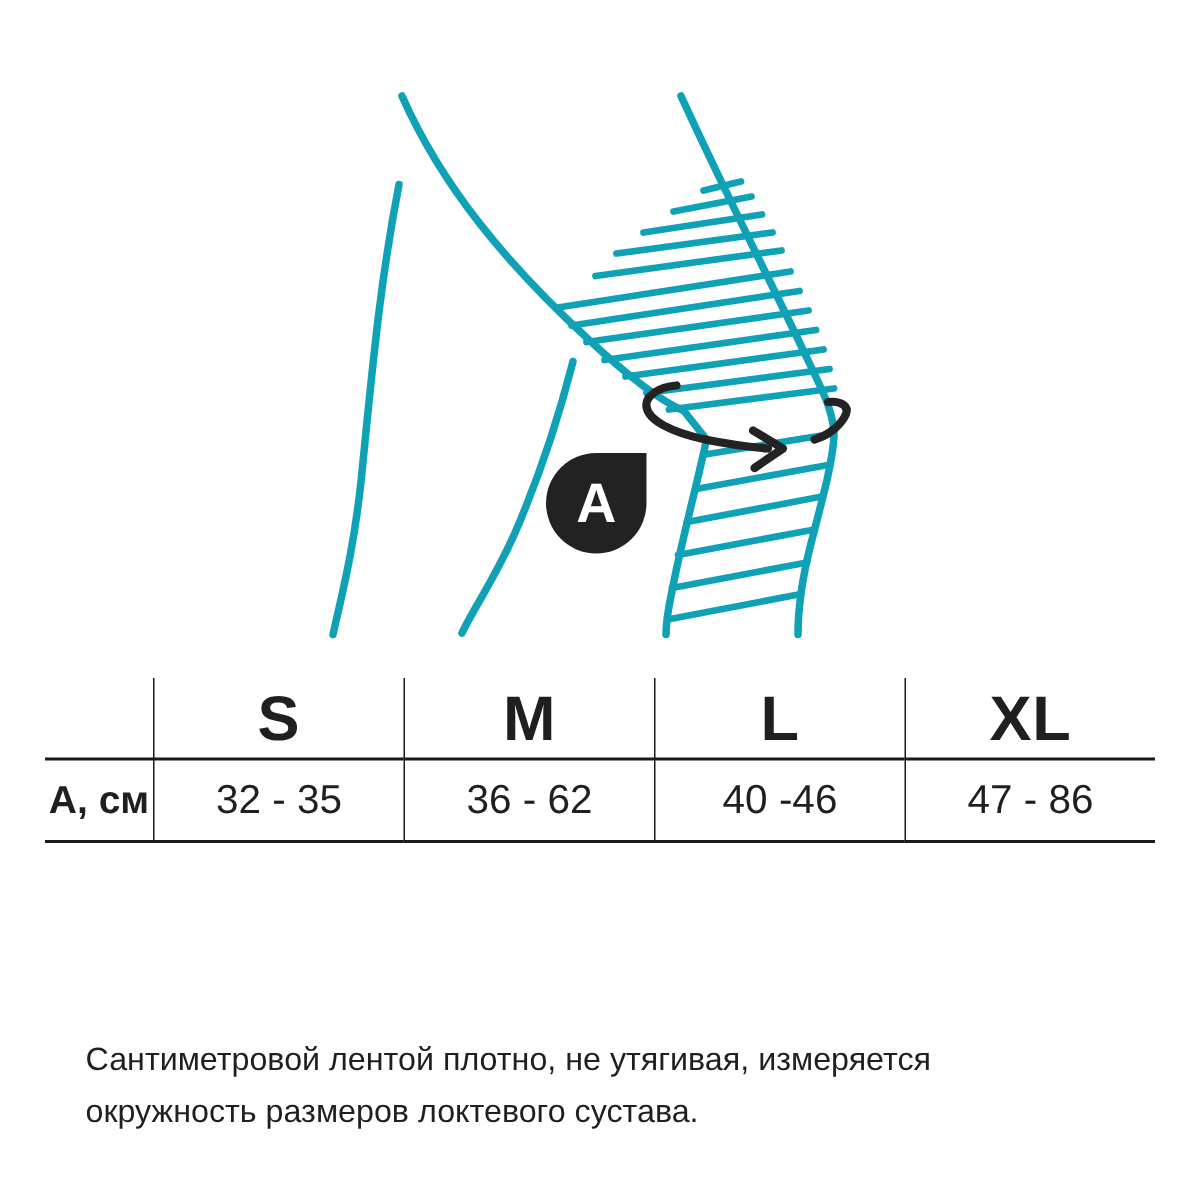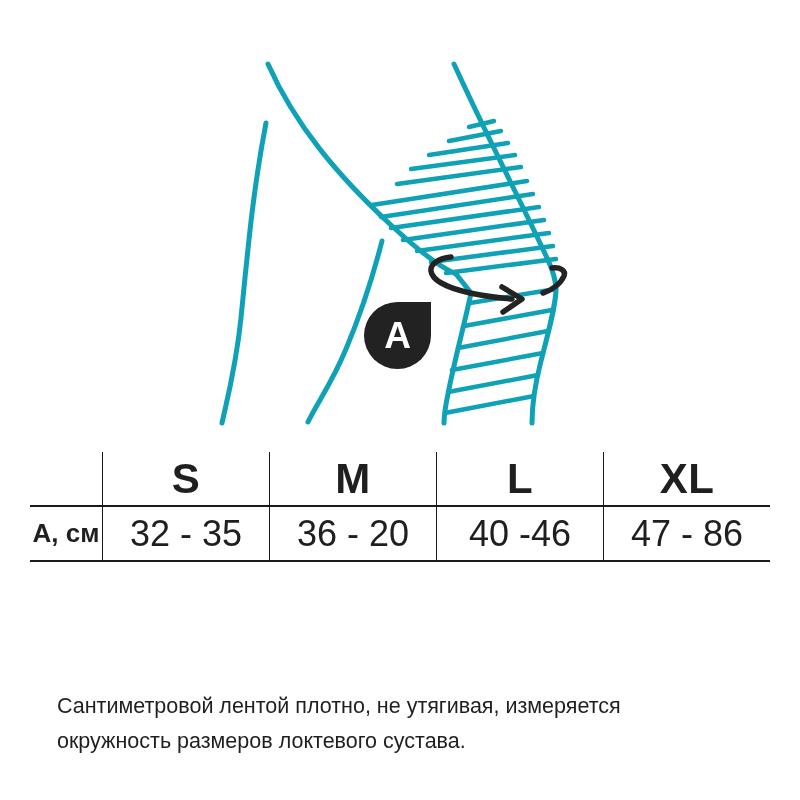--- a/index.html
+++ b/index.html
@@ -20,21 +20,21 @@
     font-weight:bold;font-size:37px;line-height:1;}
 
   
   .size-table{position:absolute;left:30px;top:452px;width:740px;
     display:grid;grid-template-columns:72px repeat(4,1fr);}
   .cell{height:53px;display:flex;align-items:center;justify-content:center;}
   .cell.vline{border-left:1.5px solid var(--line,#1a1a1a);}
   .cell.hline{border-bottom:2px solid var(--line,#1a1a1a);}
   .cell.head{font-weight:bold;font-size:42px;letter-spacing:.5px;}
   .cell.rowlabel{font-weight:bold;font-size:26px;}
-  .cell.value{font-size:36px;font-weight:400;color:var(--text,#1f1f1f);}
+  .cell.value{font-size:27px;font-weight:400;color:var(--text,#1f1f1f);}
 
   
   .rules-title{position:absolute;left:30px;top:645px;font-size:23px;font-weight:bold;white-space:nowrap;}
   .rules-text{position:absolute;left:30px;top:689px;font-size:21.5px;line-height:35px;}
   .rules-text div{white-space:nowrap;margin-left:27px;}
 </style>
 </head>
 <body>
 
 <div class="stage">
@@ -86,21 +86,21 @@
 
   <div class="size-table">
     <div class="cell hline"></div>
     <div class="cell head vline hline">S</div>
     <div class="cell head vline hline">M</div>
     <div class="cell head vline hline">L</div>
     <div class="cell head vline hline">XL</div>
 
     <div class="cell rowlabel hline">А, см</div>
     <div class="cell value vline hline">32 - 35</div>
-    <div class="cell value vline hline">36 - 20</div>
+    <div class="cell value vline hline">36 - 62</div>
     <div class="cell value vline hline">40 -46</div>
     <div class="cell value vline hline">47 - 86</div>
   </div>
 
   <div class="rules-text">
     <div>Сантиметровой лентой плотно, не утягивая, измеряется</div>
     <div>окружность размеров локтевого сустава.</div>
   </div>
 
 </div>

